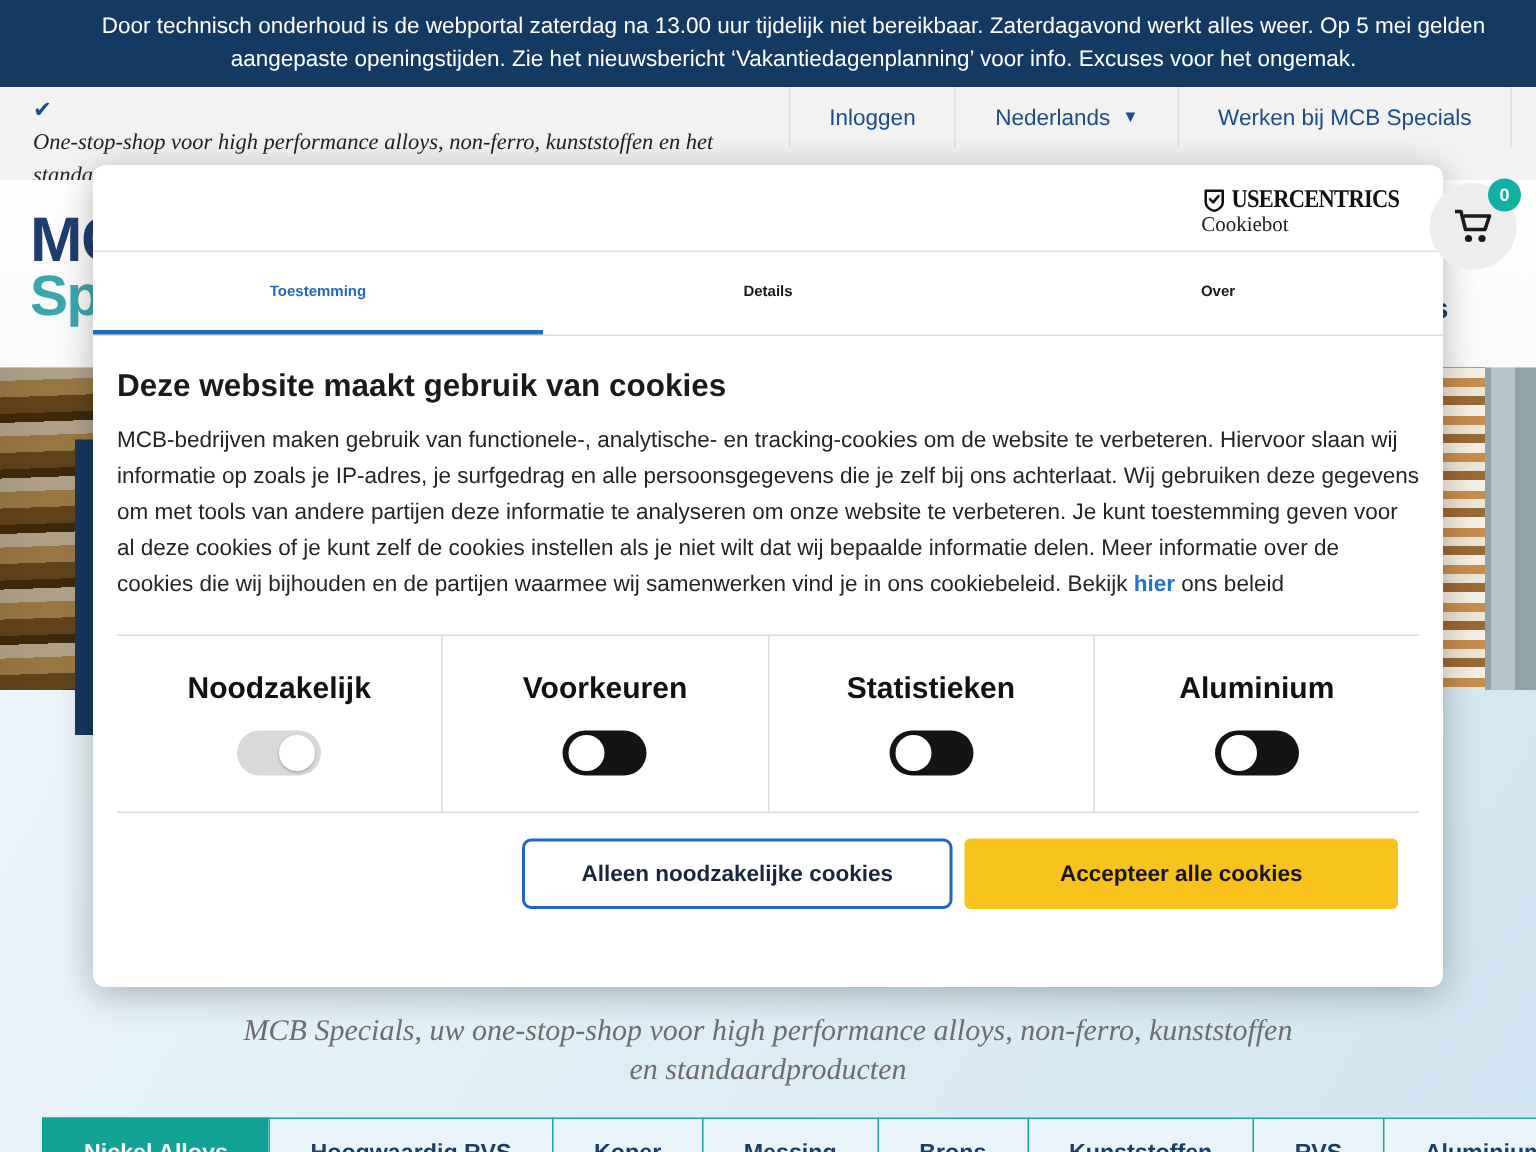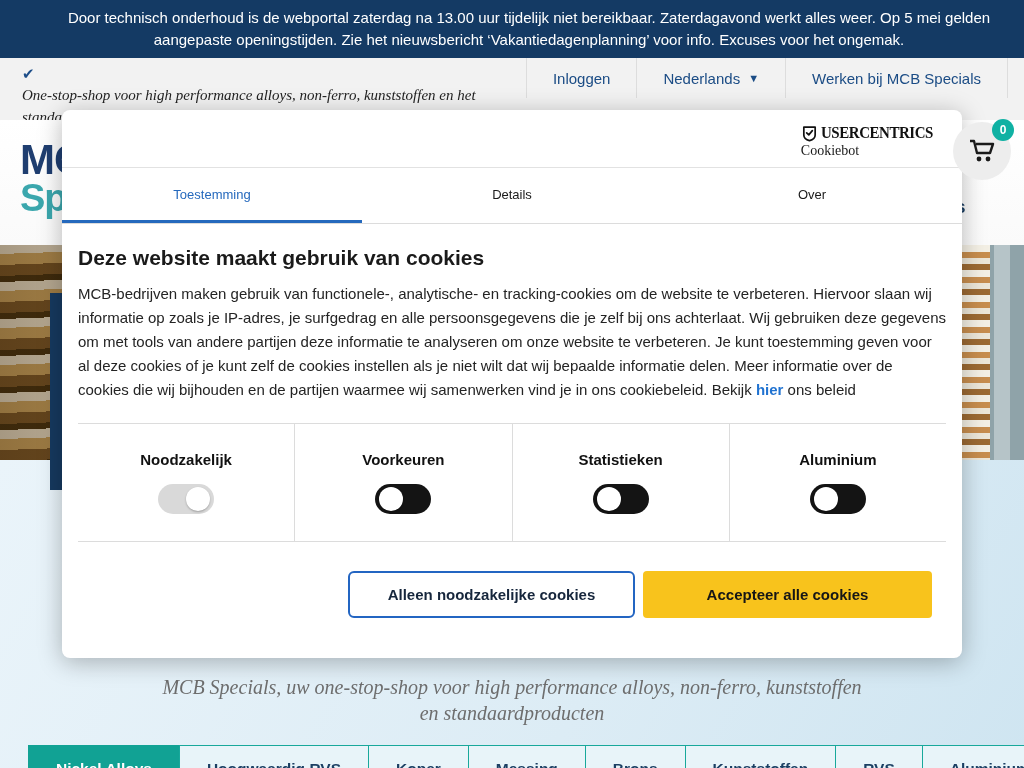--- a/index.html
+++ b/index.html
@@ -75,37 +75,37 @@
     position:absolute;left:62px;top:110px;width:900px;height:548px;background:#fff;
     border-radius:8px;box-shadow:0 4px 24px rgba(0,0,0,.28);z-index:10;
   }
   .dlg-header{position:relative;height:57px;border-bottom:1px solid #e2e2e2;font-family:Liberation Serif, serif;}
   .vendor{position:absolute;right:14px;top:13px;display:flex;flex-direction:column;align-items:flex-start;}
   .vendor-row{display:flex;align-items:center;}
   .vendor-brand{font-size:17px;font-weight:bold;letter-spacing:-0.5px;color:#111;transform:scaleX(.88);transform-origin:left;margin-left:3px;}
   .vendor-product{font-size:14px;color:#1a1a1a;margin-top:0px;}
   .dlg-tabs{display:flex;height:55px;border-bottom:1px solid #dcdcdc;}
   .dlg-tab{flex:1;display:flex;align-items:center;justify-content:center;
-    font-size:13px;font-weight:normal;color:#1a1a1a;cursor:pointer;border-bottom:3px solid transparent;box-sizing:border-box;}
+    font-size:10px;font-weight:bold;color:#1a1a1a;cursor:pointer;border-bottom:3px solid transparent;box-sizing:border-box;}
   .dlg-tab.active{color:#2569bd;border-bottom-color:#2569bd;}
   .dlg-content{padding:22px 16px 0 16px;}
   .dlg-heading{font-size:21px;font-weight:bold;color:#1a1a1a;margin:0 0 12px 0;}
   .dlg-body{font-size:15px;line-height:24px;color:#242424;margin:0;}
   .dlg-link{color:#2173d1;font-weight:bold;cursor:pointer;}
   .consent-grid{display:flex;border-top:1px solid #dcdcdc;border-bottom:1px solid #dcdcdc;height:117px;margin-top:21px;}
   .consent-col{flex:1;border-right:1px solid #dcdcdc;display:flex;flex-direction:column;align-items:center;justify-content:center;}
   .consent-col:last-child{border-right:none;}
-  .consent-label{font-size:15px;font-weight:bold;color:#111;margin-bottom:16px;}
+  .consent-label{font-size:20px;font-weight:bold;color:#111;margin-bottom:16px;}
   .toggle{width:56px;height:30px;border-radius:16px;position:relative;cursor:pointer;}
   .toggle .knob{position:absolute;top:3px;width:24px;height:24px;border-radius:50%;background:#fff;box-shadow:0 1px 2px rgba(0,0,0,.25);}
   .toggle.on-disabled{background:#d9d9d9;cursor:default;}
   .toggle.on-disabled .knob{right:4px;}
   .toggle.off{background:#141414;}
   .toggle.off .knob{left:4px;}
-  .dlg-buttons{display:flex;justify-content:flex-end;gap:8px;margin-top:29px;padding-right:14px;}
+  .dlg-buttons{display:flex;justify-content:flex-end;gap:8px;margin-top:17px;padding-right:14px;}
   .btn{height:47px;display:flex;align-items:center;justify-content:center;
     font-family:"Liberation Sans",sans-serif;font-size:15px;font-weight:bold;cursor:pointer;box-sizing:border-box;}
   .btn-outline{width:287px;background:#fff;border:2px solid #2365c2;border-radius:6px;color:#16263c;}
   .btn-yellow{width:289px;background:#f8c31c;border:none;border-radius:4px;color:#161616;}
 </style>
 </head>
 <body>
 
 <div class="banner">
   <p>Door technisch onderhoud is de webportal zaterdag na 13.00 uur tijdelijk niet bereikbaar. Zaterdagavond werkt alles weer. Op 5 mei gelden aangepaste openingstijden. Zie het nieuwsbericht ‘Vakantiedagenplanning’ voor info. Excuses voor het ongemak.</p>

